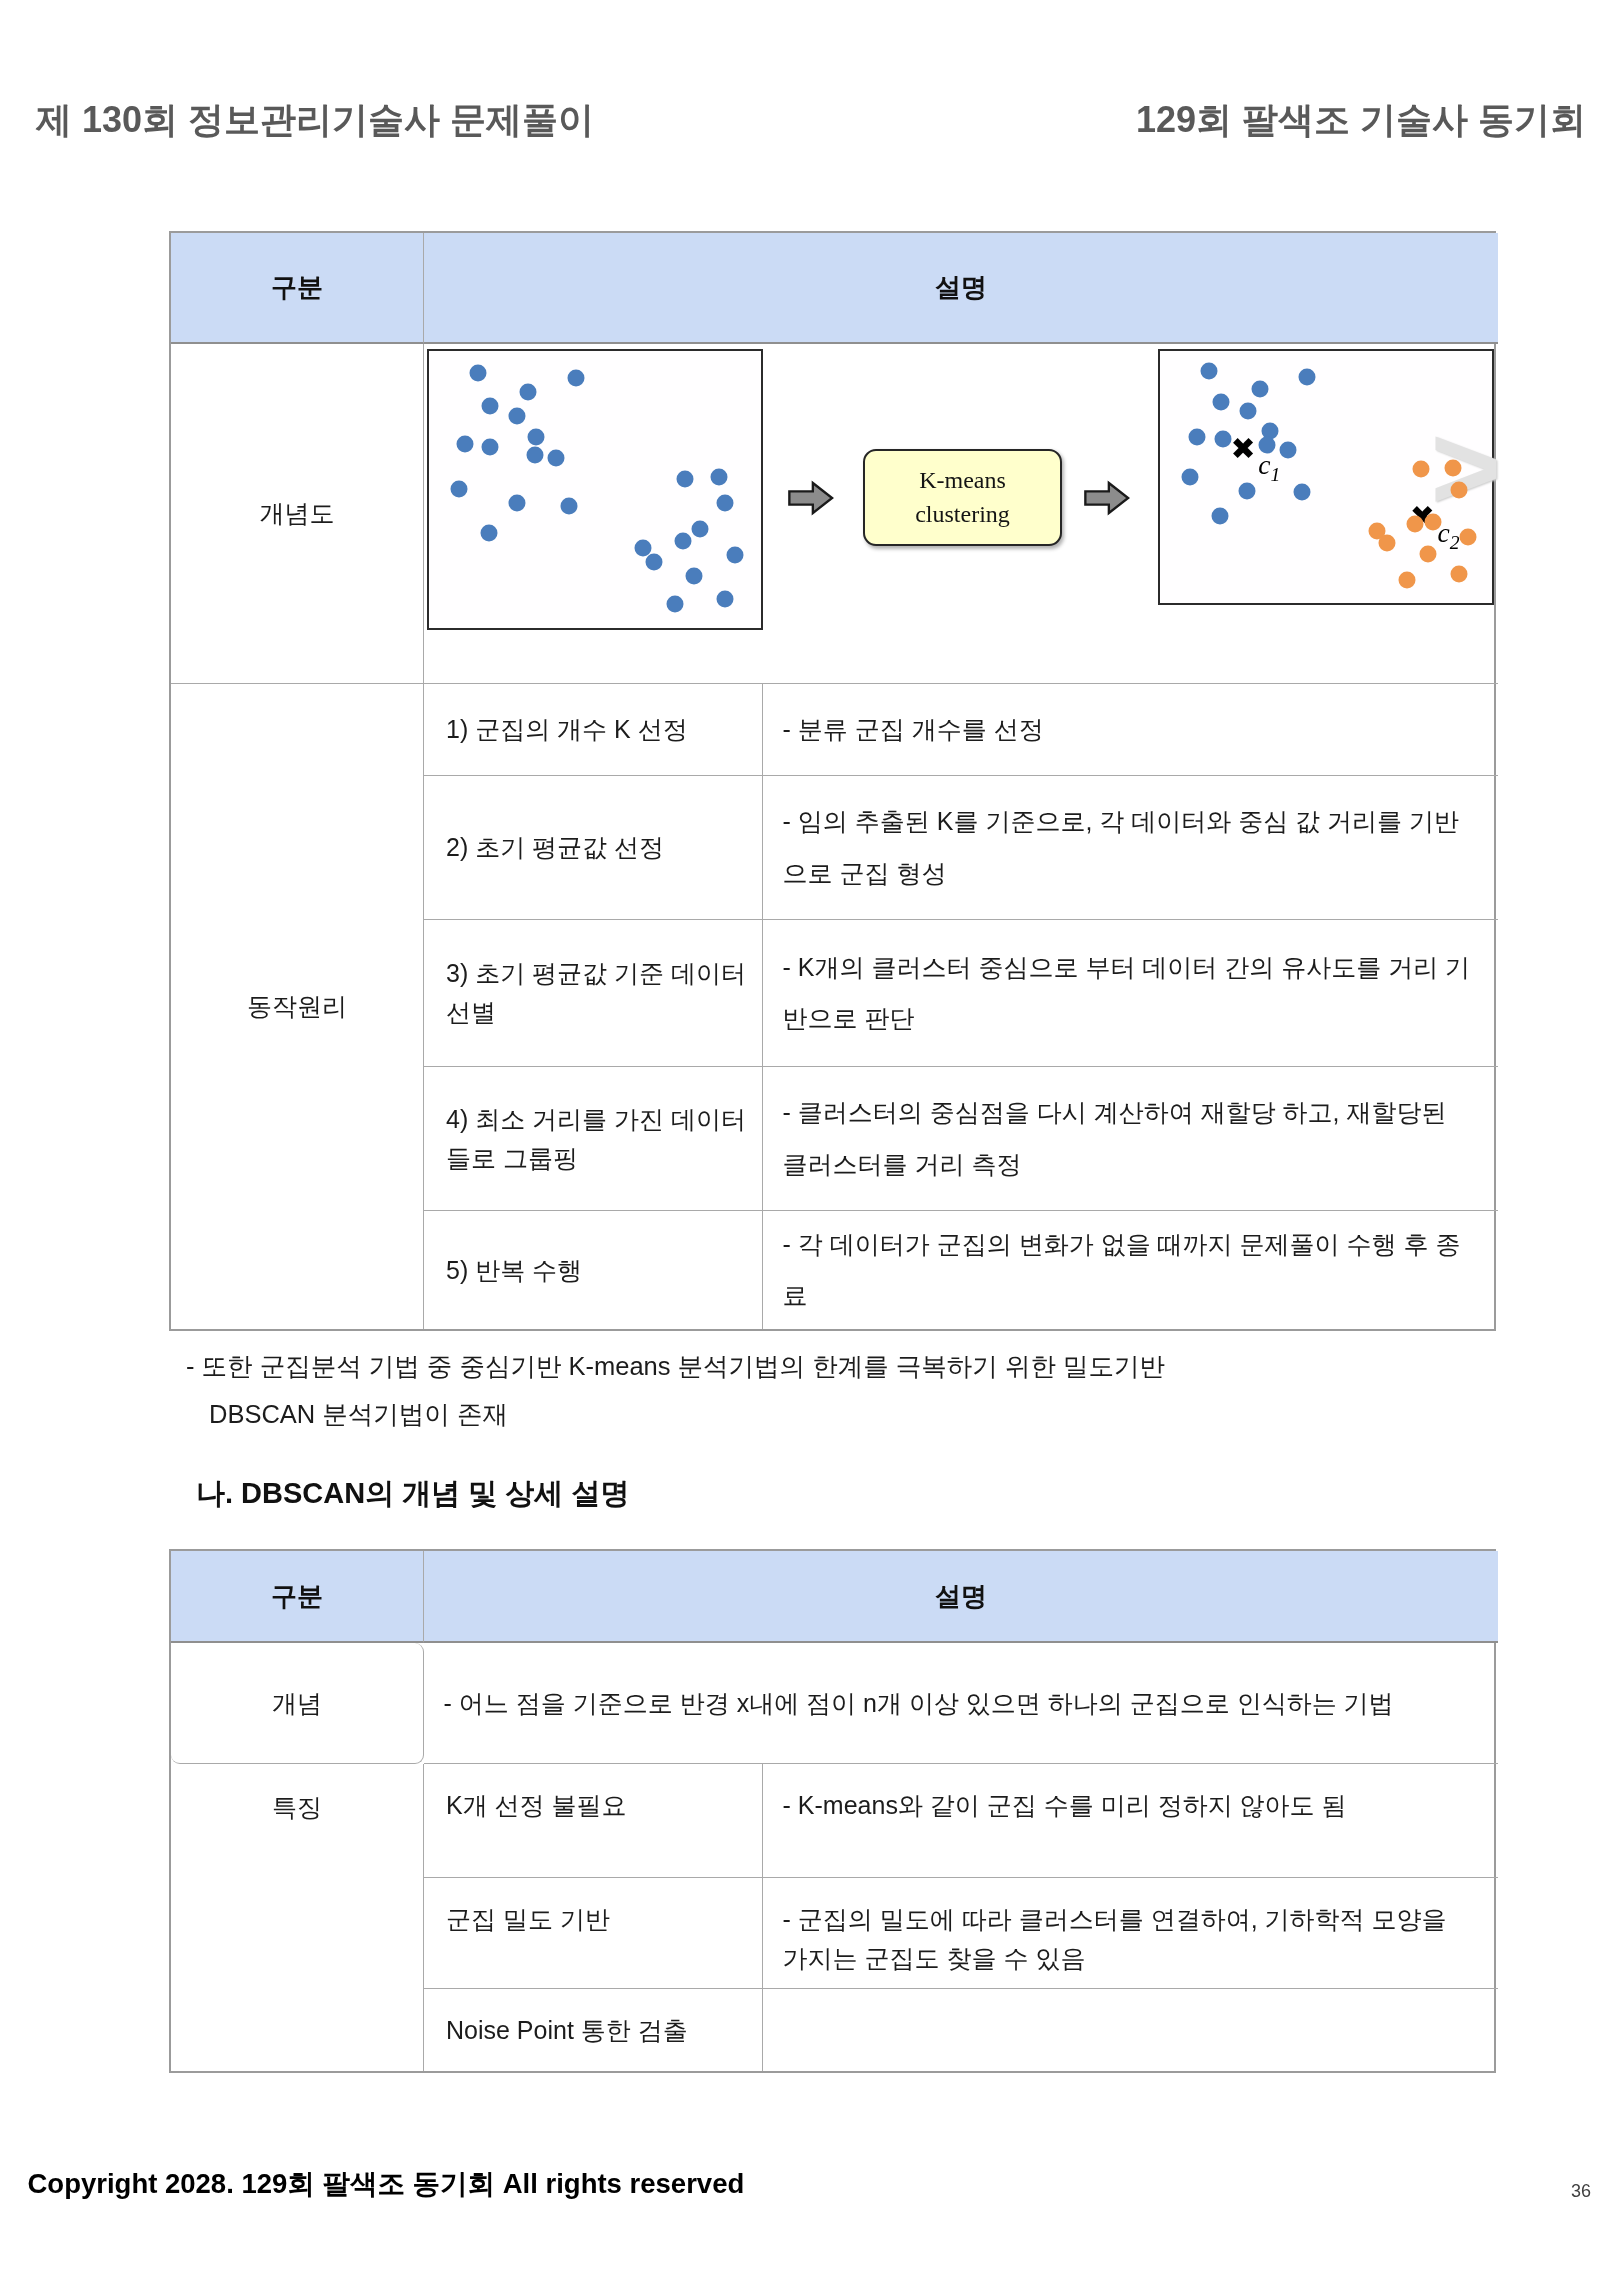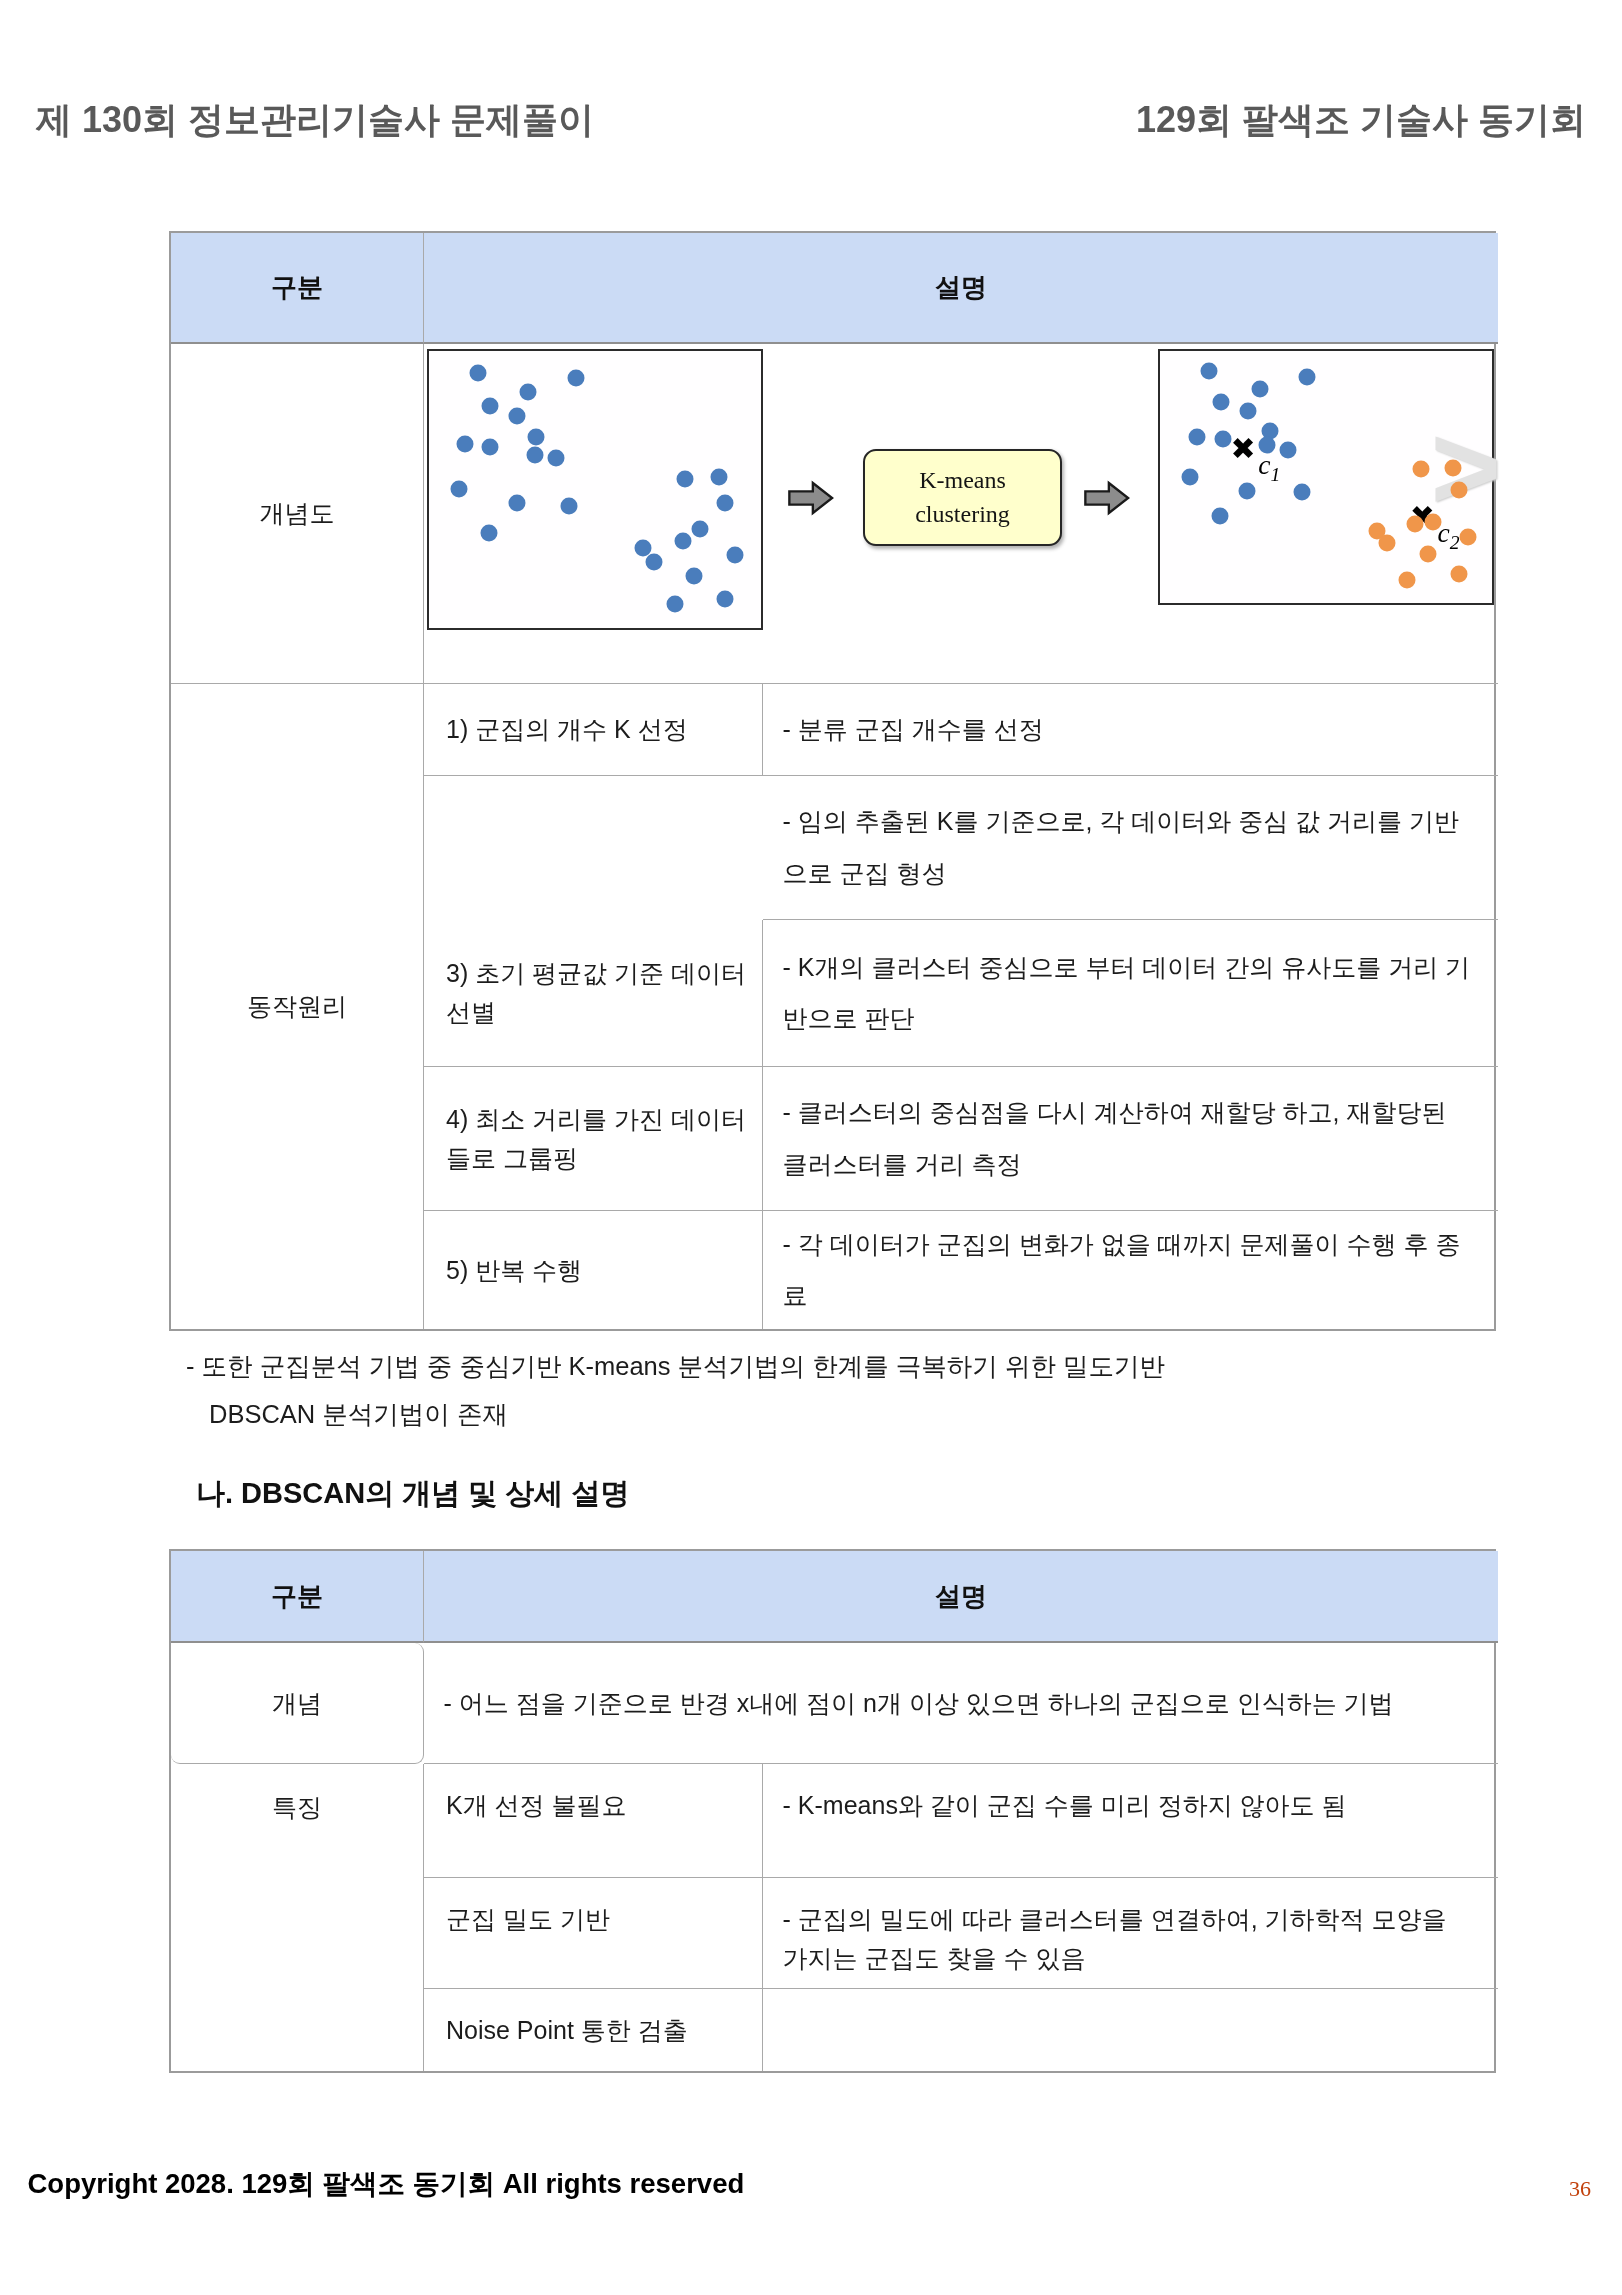--- a/index.html
+++ b/index.html
@@ -63,21 +63,21 @@
   .t2-h1{grid-area:1/1/2/2;}
   .t2-h2{grid-area:1/2/2/4;}
   .t2-cl{grid-area:2/1/3/2;border-radius:9px;}
   .t2-cd{grid-area:2/2/3/4;}
   .t2-fl{grid-area:3/1/6/2;}
 
   
   .pg-footer{position:absolute;left:27.5px;right:31px;bottom:93px;
              display:flex;justify-content:space-between;align-items:flex-end;}
   .copyright{font-size:27.5px;font-weight:700;color:#000;}
-  .pageno{font-size:22px;color:#c2410c;font-family:Liberation Serif, serif;}
+  .pageno{font-size:18px;color:#404040;}
 </style>
 </head>
 <body>
 
 <div class="page">
 
   <div class="pg-header">
     <span>제 130회 정보관리기술사 문제풀이</span>
     <span>129회 팔색조 기술사 동기회</span>
   </div>
@@ -166,20 +166,21 @@
           <div class="dot" style="left: 74.4%; top: 90.7%; background: rgb(240, 150, 74);"></div>
           <div class="dot" style="left: 90.2%; top: 88.5%; background: rgb(240, 150, 74);"></div>
         </div>
     </div>
 
     <div class="cell lbl t1-pl no-b">동작원리</div>
 
     <div class="cell stepc" style="grid-area:3/2/4/3">1) 군집의 개수 K 선정</div>
     <div class="cell descc no-r" style="grid-area:3/3/4/4">- 분류 군집 개수를 선정</div>
 
+    <div class="cell stepc" style="grid-area:4/2/5/3">2) 초기 평균값 선정</div>
     <div class="cell descc no-r" style="grid-area:4/3/5/4">- 임의 추출된 K를 기준으로, 각 데이터와 중심 값 거리를 기반으로 군집 형성</div>
 
     <div class="cell stepc" style="grid-area:5/2/6/3">3) 초기 평균값 기준 데이터 선별</div>
     <div class="cell descc no-r" style="grid-area:5/3/6/4">- K개의 클러스터 중심으로 부터 데이터 간의 유사도를 거리 기반으로 판단</div>
 
     <div class="cell stepc" style="grid-area:6/2/7/3">4) 최소 거리를 가진 데이터들로 그룹핑</div>
     <div class="cell descc no-r" style="grid-area:6/3/7/4">- 클러스터의 중심점을 다시 계산하여 재할당 하고, 재할당된 클러스터를 거리 측정</div>
 
     <div class="cell stepc no-b" style="grid-area:7/2/8/3">5) 반복 수행</div>
     <div class="cell descc no-r no-b" style="grid-area:7/3/8/4">- 각 데이터가 군집의 변화가 없을 때까지 문제풀이 수행 후 종료</div>

